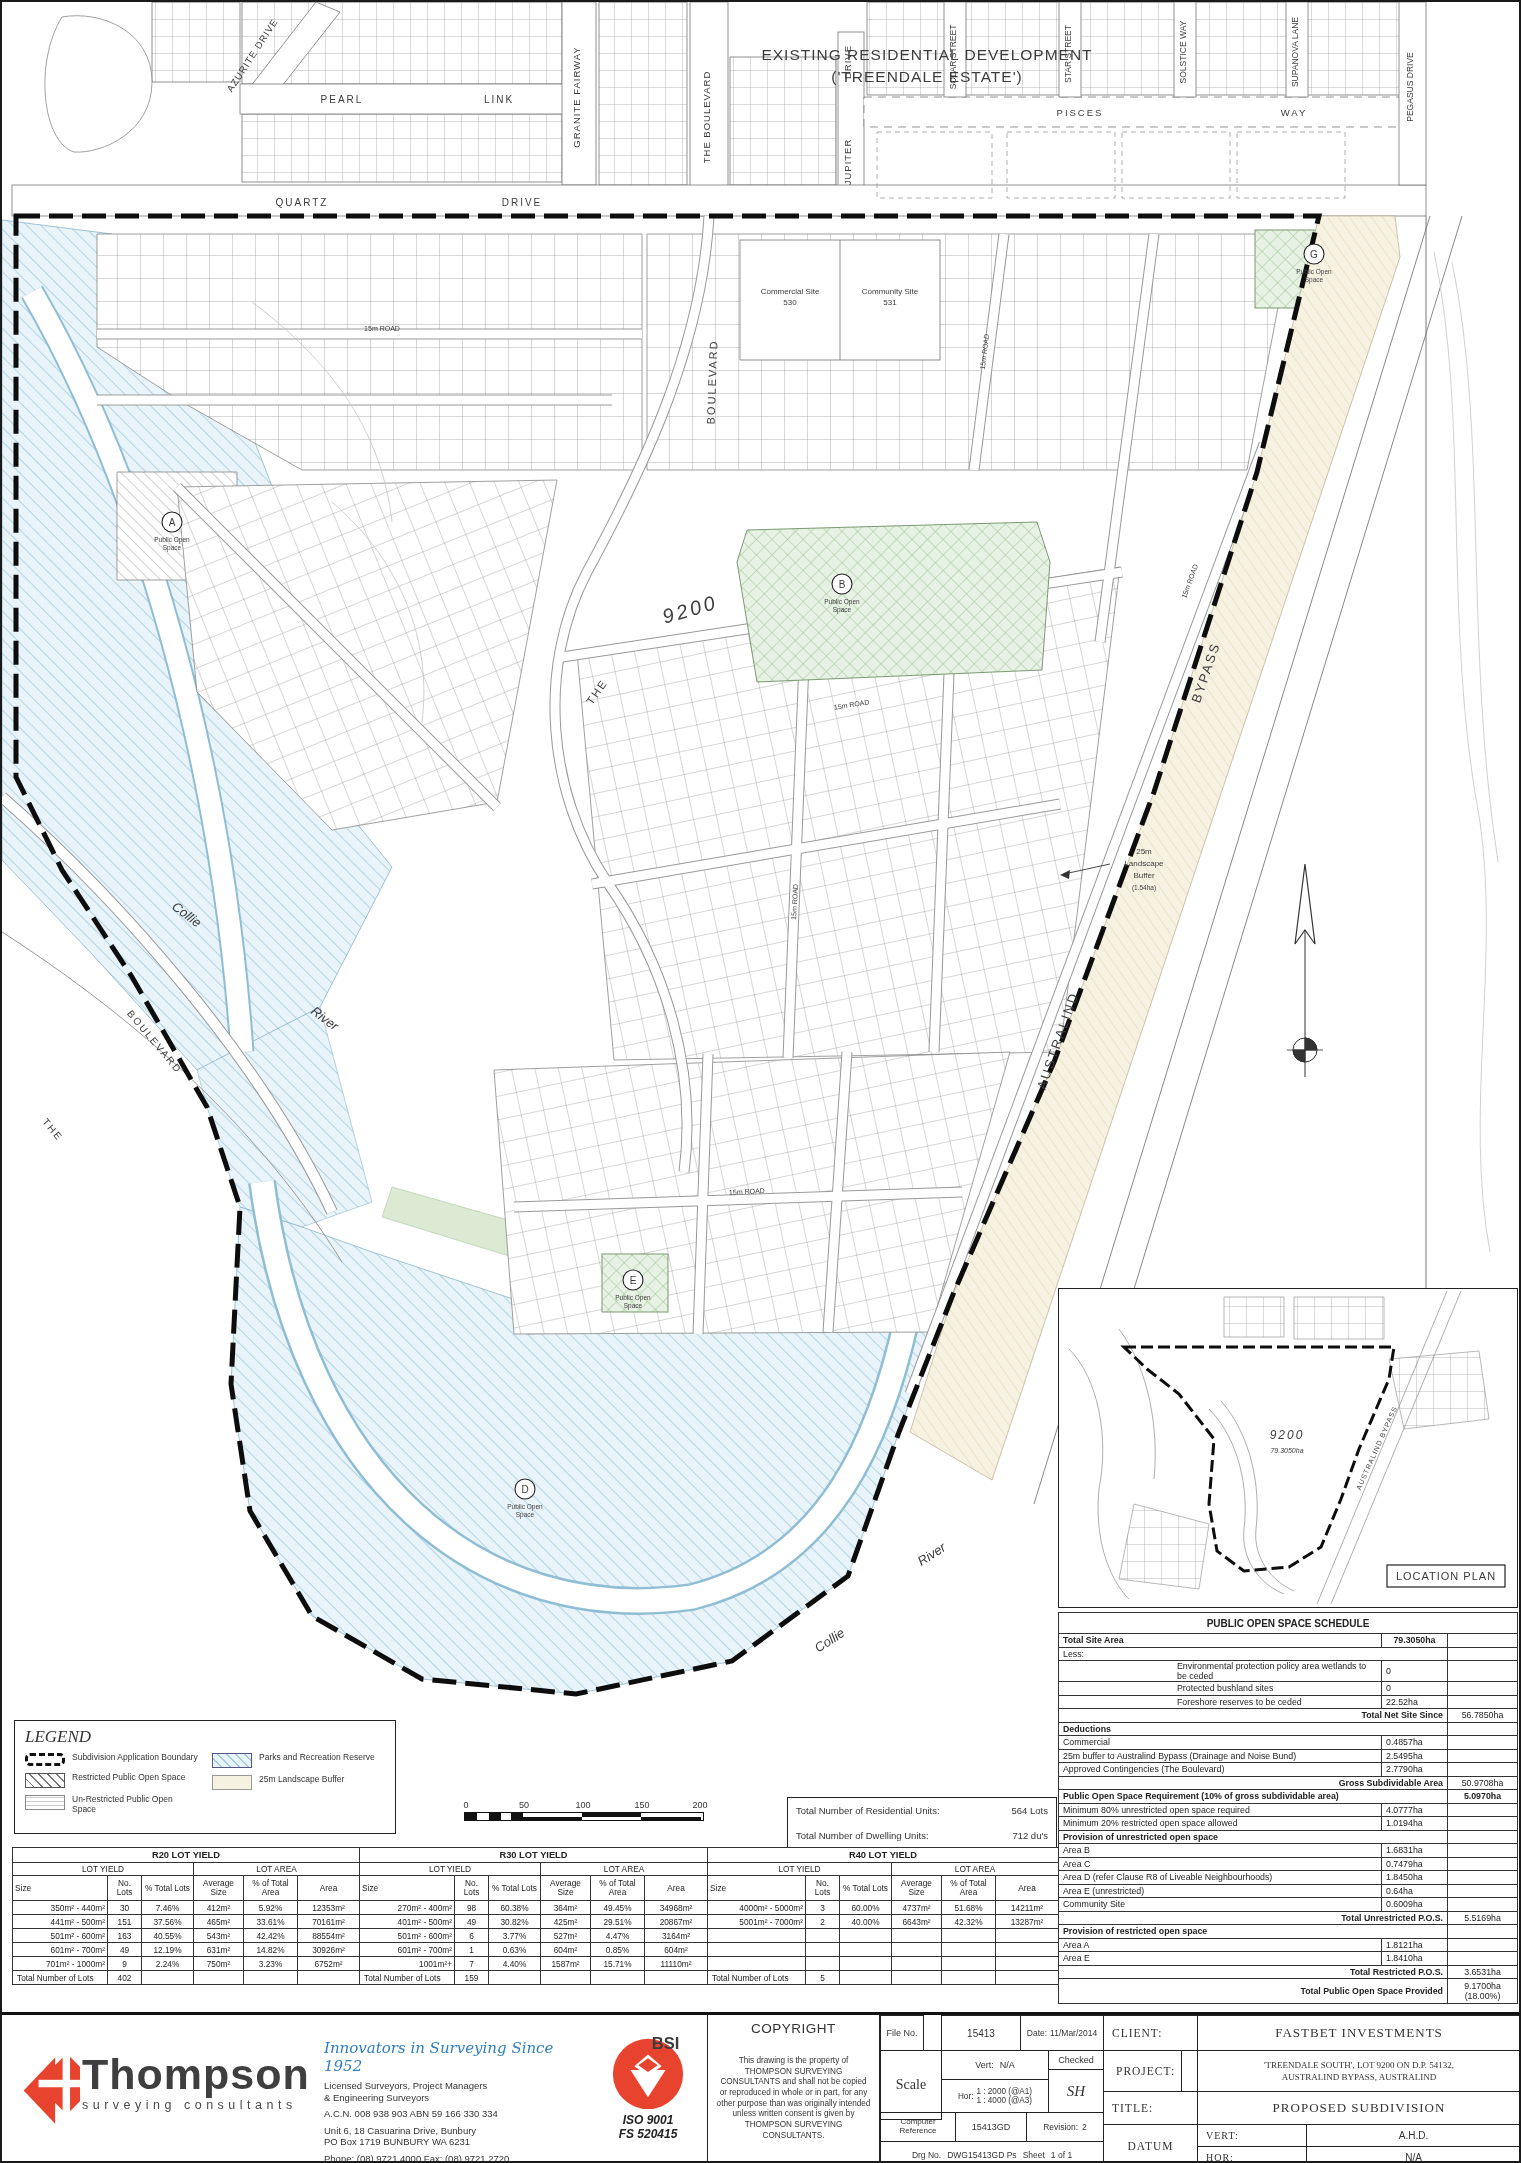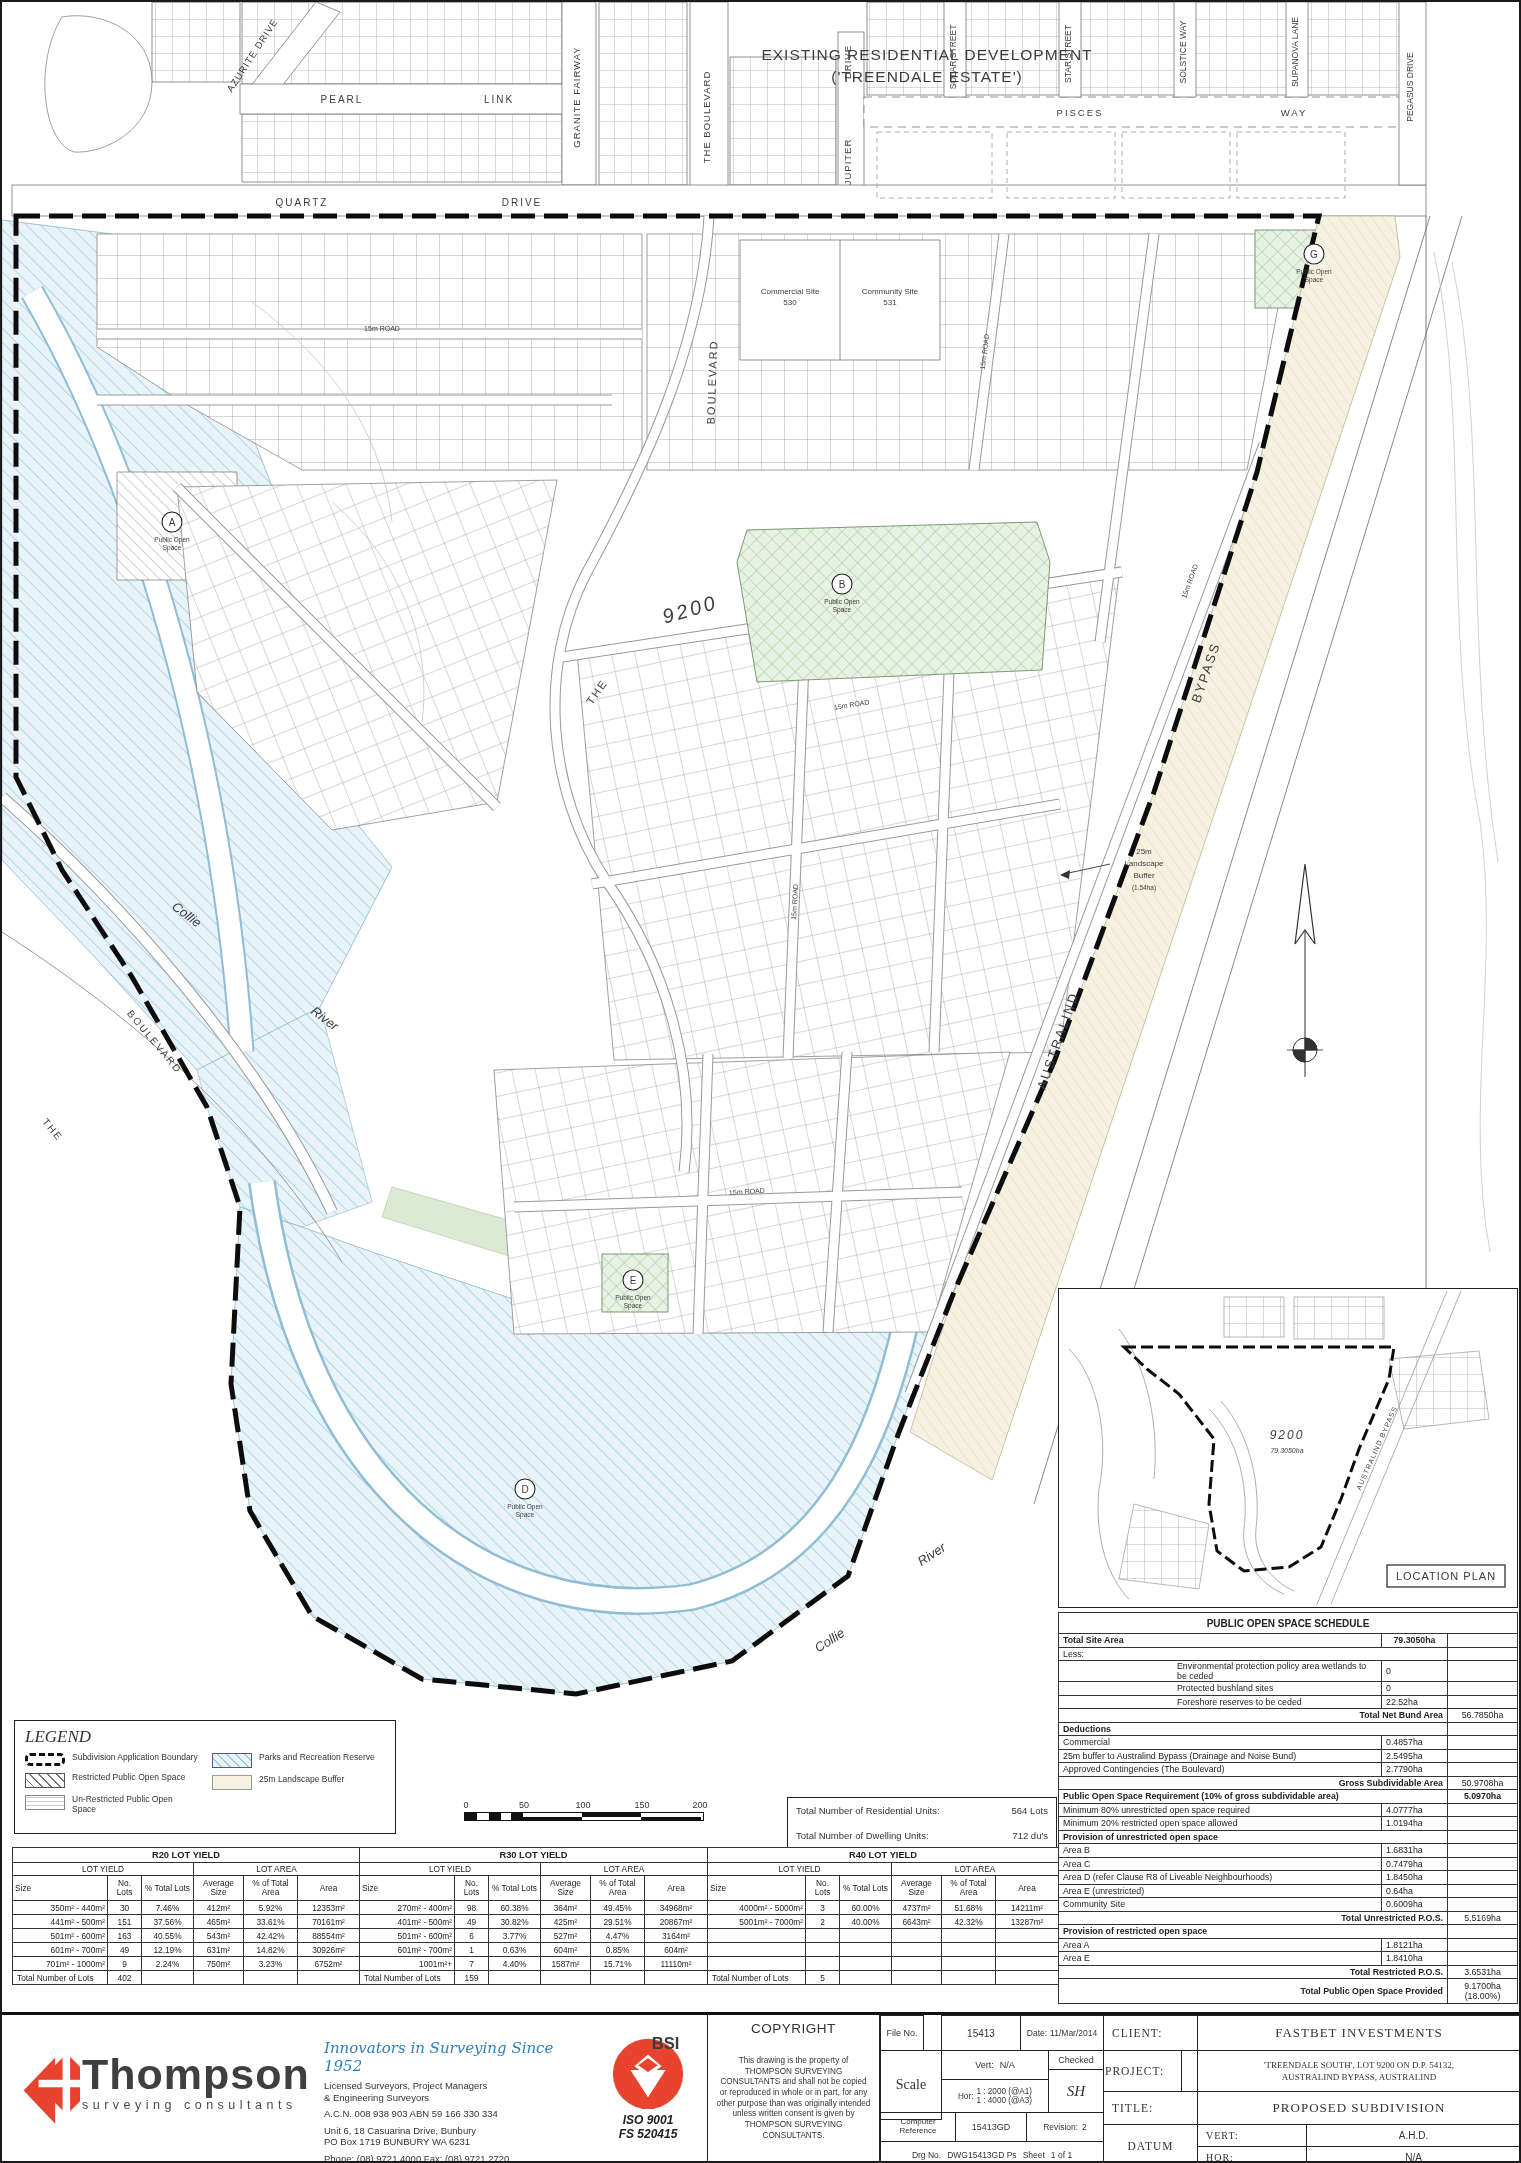--- a/index.html
+++ b/index.html
@@ -677,21 +677,21 @@
           <td></td>
         </tr>
         <tr>
           <td>Foreshore reserves to be ceded</td>
           <td>22.52ha</td>
           <td></td>
         </tr>
       </tbody>
     <tbody>
       <tr class="totrow">
-        <td colspan="2">Total Net Bund Area</td>
+        <td colspan="2">Total Net Site Since</td>
         <td class="val">56.7850ha</td>
       </tr>
       <tr class="sec">
           <td colspan="2">Deductions</td>
           <td></td>
         </tr>
     </tbody>
     <tbody>
         <tr>
           <td>Commercial</td>
@@ -887,21 +887,21 @@
       <span>Sheet</span>
       <span>1 of 1</span>
     </div>
 
     <div class="tb-cell" style="left:1101px;top:0;width:95px;height:36px;justify-content:flex-start;padding-left:8px;">
         <span class="tb-label">CLIENT:</span>
       </div>
     <div class="tb-cell" style="left:1195px;top:0;width:324px;height:36px;">
         <span class="tb-serif" style="font-size:13px;letter-spacing:1px;">FASTBET INVESTMENTS</span>
       </div>
-    <div class="tb-cell" style="left:1101px;top:35px;width:79px;height:42px;justify-content:flex-start;padding-left:1px;">
+    <div class="tb-cell" style="left:1101px;top:35px;width:79px;height:42px;justify-content:flex-start;padding-left:12px;">
         <span class="tb-label">PROJECT:</span>
       </div>
     <div class="tb-cell" style="left:1195px;top:35px;width:324px;height:42px;flex-direction:column;font-size:9px;line-height:1.35;">
       <span class="tb-serif">'TREENDALE SOUTH', LOT 9200 ON D.P. 54132,</span>
       <span class="tb-serif">AUSTRALIND BYPASS, AUSTRALIND</span>
     </div>
     <div class="tb-cell" style="left:1101px;top:76px;width:95px;height:34px;justify-content:flex-start;padding-left:8px;">
         <span class="tb-label">TITLE:</span>
       </div>
     <div class="tb-cell" style="left:1195px;top:76px;width:324px;height:34px;">

